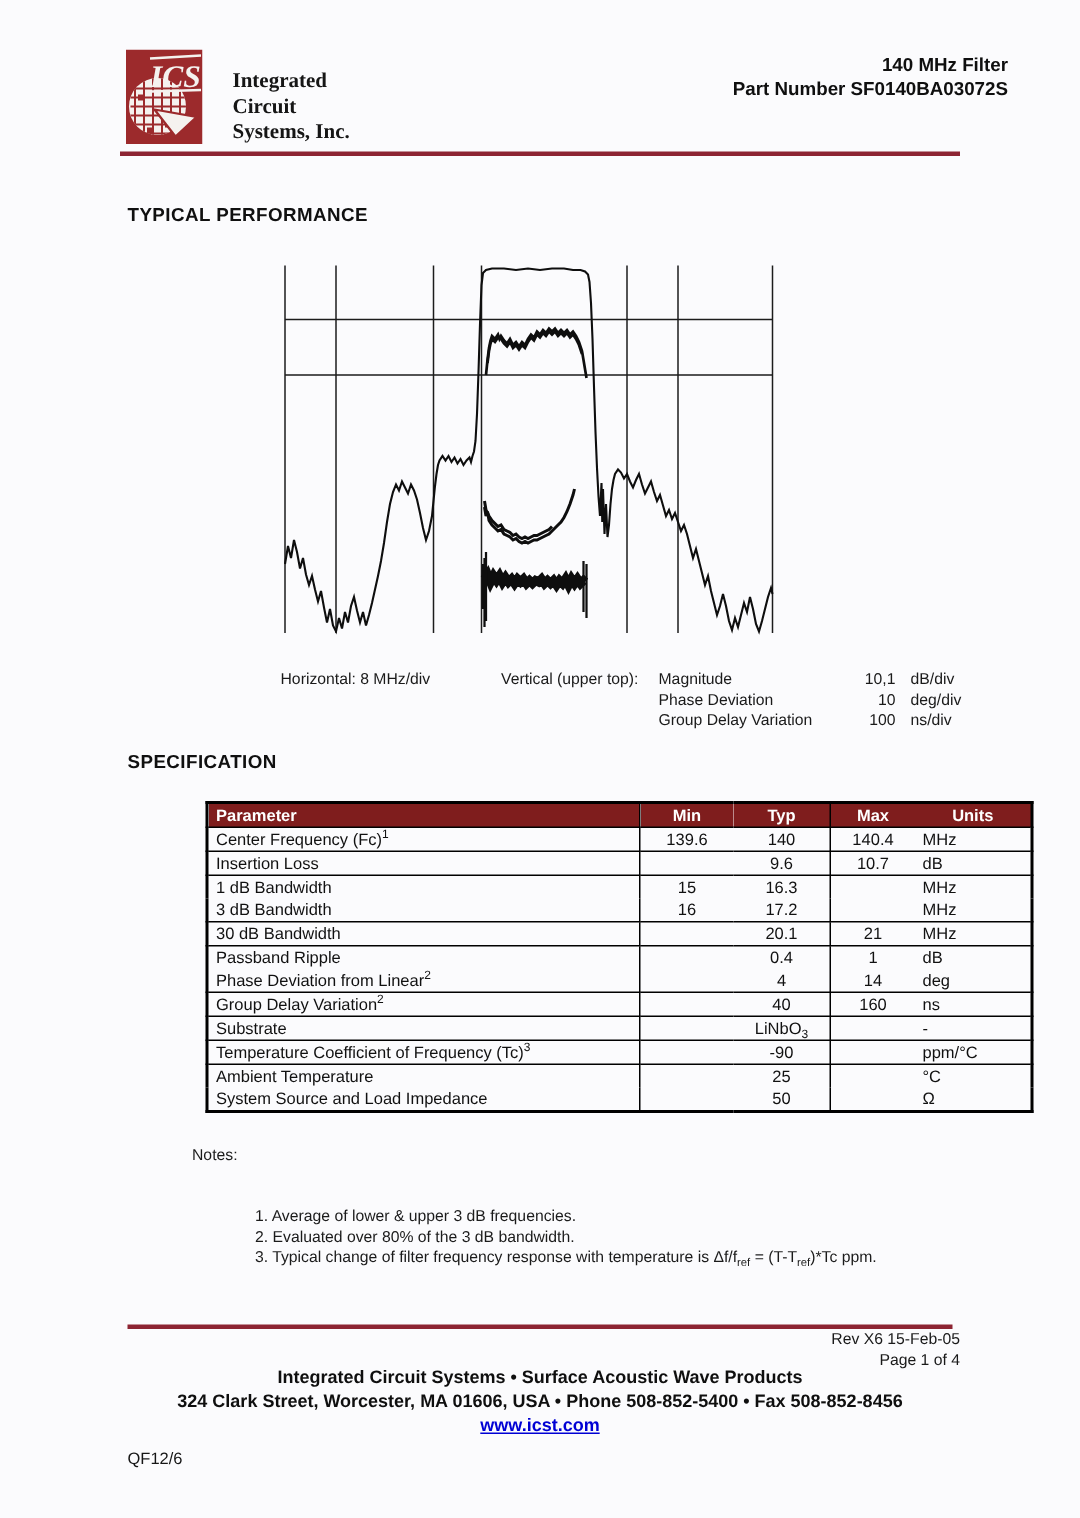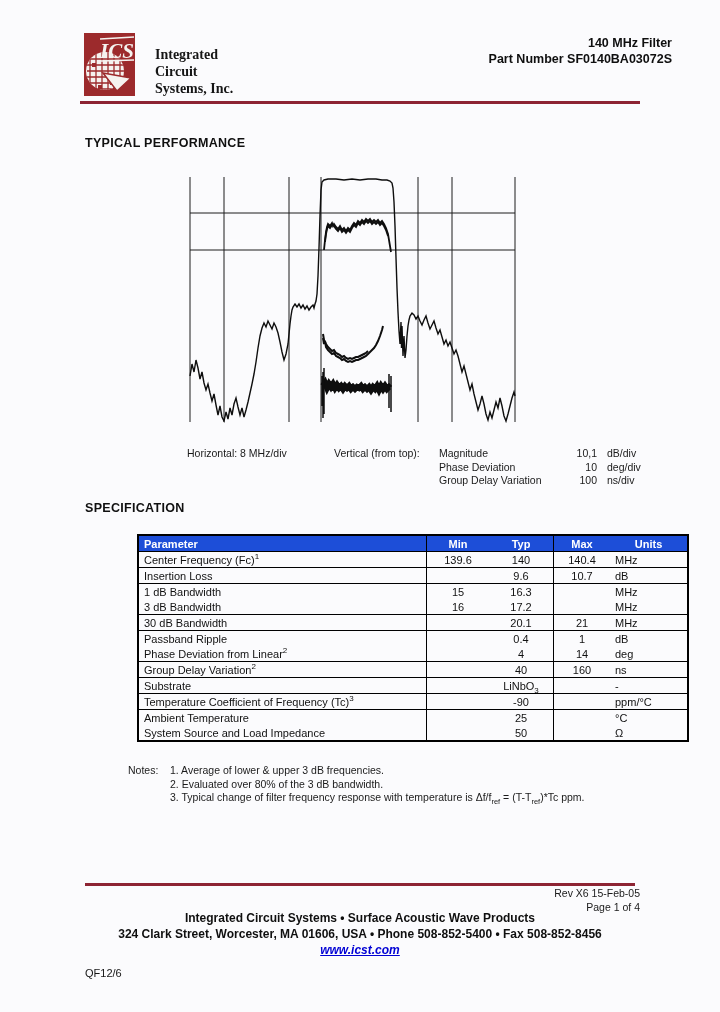--- a/index.html
+++ b/index.html
@@ -28,44 +28,44 @@
   .cap-rows{left:395px;top:447px;width:250px;}
   .cap-row{display:flex;}
   .cap-name{width:128px;}
   .cap-val{width:30px;text-align:right;}
   .cap-unit{margin-left:10px;}
   
   table.spec-table{position:absolute;left:137px;top:534px;width:496px;border-collapse:collapse;
     table-layout:fixed;font-size:11px;border:2px solid #000;color:#111;}
   .spec-table th,.spec-table td{padding:0 5px;height:15px;line-height:14px;font-weight:normal;
     white-space:nowrap;overflow:hidden;}
-  .spec-table thead th{background:#1d4ed8;color:#fff;font-weight:bold;text-align:center;
+  .spec-table thead th{background:#7f1d1d;color:#fff;font-weight:bold;text-align:center;
     border-bottom:1px solid #000;}
   .spec-table th.c-param{text-align:left;}
   .c-param{width:277px;border-right:1px solid #000;}
   .c-min{width:52px;text-align:center;}
   .c-typ{width:54px;text-align:center;border-right:1px solid #000;}
   .c-max{width:46px;text-align:center;}
   .c-units{width:67px;text-align:left;}
   tr.group-end>td{border-bottom:1px solid #000;}
   .spec-table sup{font-size:8px;line-height:0;}
   .spec-table sub{font-size:8px;line-height:0;}
   
   .notes{position:absolute;left:128px;top:764px;display:flex;font-size:10.5px;line-height:13.5px;color:#1b1b1b;}
   .notes-label{width:34px;}
-  .notes-items{margin-left:8px;}
+  .notes-items{margin-left:8px;margin-top:41px;}
   .notes sub{font-size:7.5px;line-height:0;}
   
   .rule-bottom{position:absolute;left:85px;top:883px;width:550px;height:3px;background:#8d2433;}
   .rev{position:absolute;right:80px;top:887px;text-align:right;font-size:10.5px;line-height:13.5px;color:#1a1a1a;}
   .fline{position:absolute;left:0;width:720px;text-align:center;font-weight:bold;font-size:12px;color:#0f0f0f;}
   .f1{top:911px;}
   .f2{top:927px;}
   .flink{top:943px;}
-  .flink a{color:#0000d4;text-decoration:underline;font-weight:bold;font-style:italic;}
+  .flink a{color:#0000d4;text-decoration:underline;font-weight:bold;}
   .doccode{position:absolute;left:85px;top:967px;font-size:11px;color:#161616;}
   svg text{font-family:"Liberation Serif", serif;}
 </style>
 </head>
 <body>
 
 <div class="logo">
   <svg width="51" height="63" viewBox="0 0 51 63">
     <rect width="51" height="63" fill="#9c2a2c"></rect>
     <clipPath id="gc">
@@ -120,21 +120,21 @@
       </g>
       <g>
         <path stroke-width="6" d="M135,210 L137,207 139,212 141,208 143,211 145,208 147,212 149,209 151,212 153,210 155,213 157,210 159,212 161,210 163,213 165,211 167,213 169,211 171,212 173,210 175,213 177,211 179,213 181,211 183,214 185,211 187,213 189,210 191,214 193,210 195,213 197,210 199,213 201,211 202,212"></path>
         <path stroke-width="1.5" d="M135,196V242 M136,192V238 M134,200V230 M201,198V232 M203,200V236"></path>
       </g>
     </g>
   </svg>
 </div>
 
 <div class="cap cap-h">Horizontal: 8 MHz/div</div>
-<div class="cap cap-v">Vertical (from top):</div>
+<div class="cap cap-v">Vertical (upper top):</div>
 <div class="cap cap-rows">
   <div class="cap-row">
     <span class="cap-name">Magnitude</span>
     <span class="cap-val">10,1</span>
     <span class="cap-unit">dB/div</span>
   </div>
   <div class="cap-row">
     <span class="cap-name">Phase Deviation</span>
     <span class="cap-val">10</span>
     <span class="cap-unit">deg/div</span>

